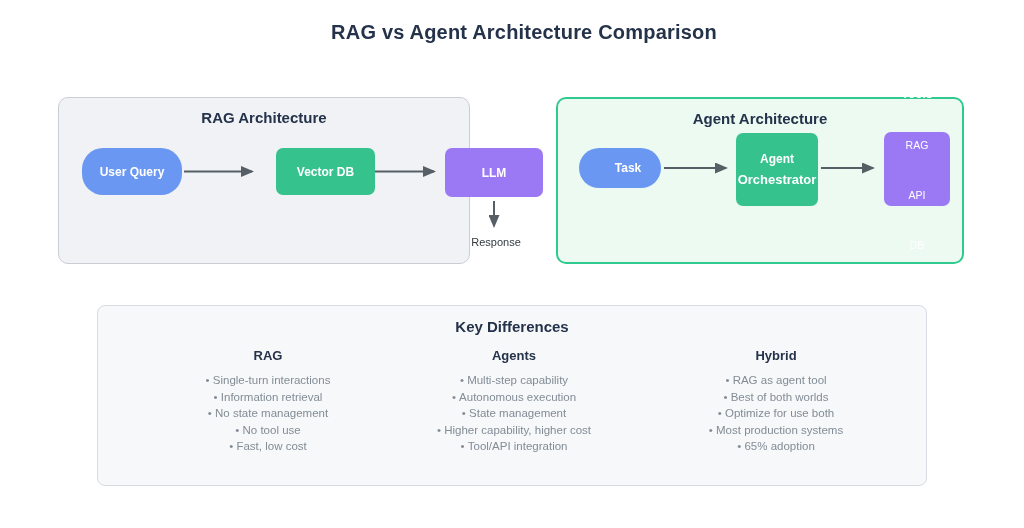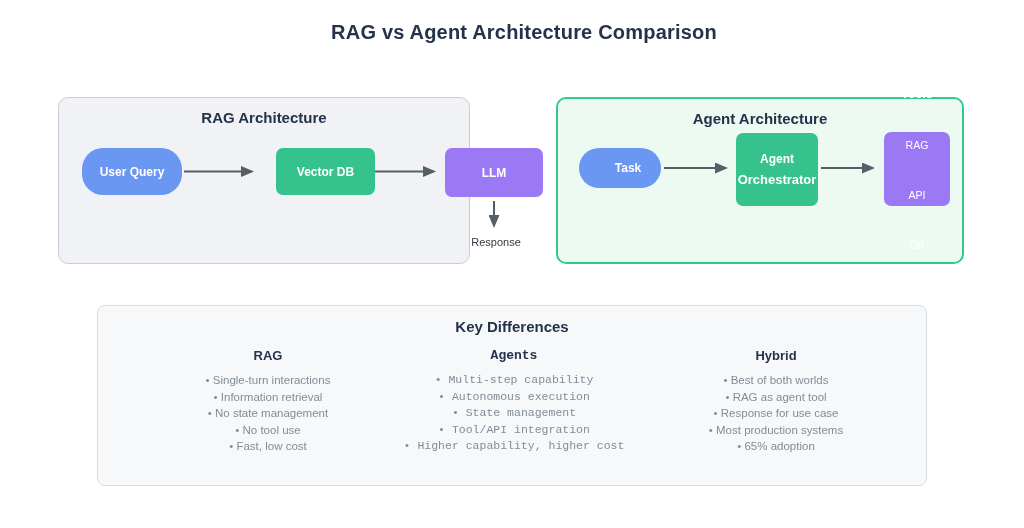--- a/index.html
+++ b/index.html
@@ -74,21 +74,21 @@
     border-radius: 8px;
   }
   .kd-title {
     position: absolute; left: 0; top: 12px; width: 100%;
     text-align: center;
     font-size: 15px; font-weight: bold;
     color: var(--text_dark);
   }
   .kd-col { position: absolute; top: 42px; width: 260px; text-align: center; }
   .kd-col-0 { left: 40px; }
-  .kd-col-1 { left: 286px; font-family: Liberation Mono, monospace; }
+  .kd-col-1 { left: 286px; }
   .kd-col-2 { left: 548px; }
   .kd-heading {
     font-size: 13px; font-weight: bold;
     color: var(--text_dark);
     margin-bottom: 9px;
   }
   .kd-item {
     font-size: 11.5px;
     color: var(--bullet_gray);
     line-height: 16.5px;
@@ -158,27 +158,27 @@
       <div class="kd-item">No state management</div>
       <div class="kd-item">No tool use</div>
       <div class="kd-item">Fast, low cost</div>
     </div>
 
     <div class="kd-col kd-col-1">
       <div class="kd-heading">Agents</div>
       <div class="kd-item">Multi-step capability</div>
       <div class="kd-item">Autonomous execution</div>
       <div class="kd-item">State management</div>
+      <div class="kd-item">Higher capability, higher cost</div>
       <div class="kd-item">Tool/API integration</div>
-      <div class="kd-item">Higher capability, higher cost</div>
     </div>
 
     <div class="kd-col kd-col-2">
       <div class="kd-heading">Hybrid</div>
+      <div class="kd-item">RAG as agent tool</div>
       <div class="kd-item">Best of both worlds</div>
-      <div class="kd-item">RAG as agent tool</div>
-      <div class="kd-item">Response for use case</div>
+      <div class="kd-item">Optimize for use both</div>
       <div class="kd-item">Most production systems</div>
       <div class="kd-item">65% adoption</div>
     </div>
   </section>
 
 </div>
 
 </body></html>

